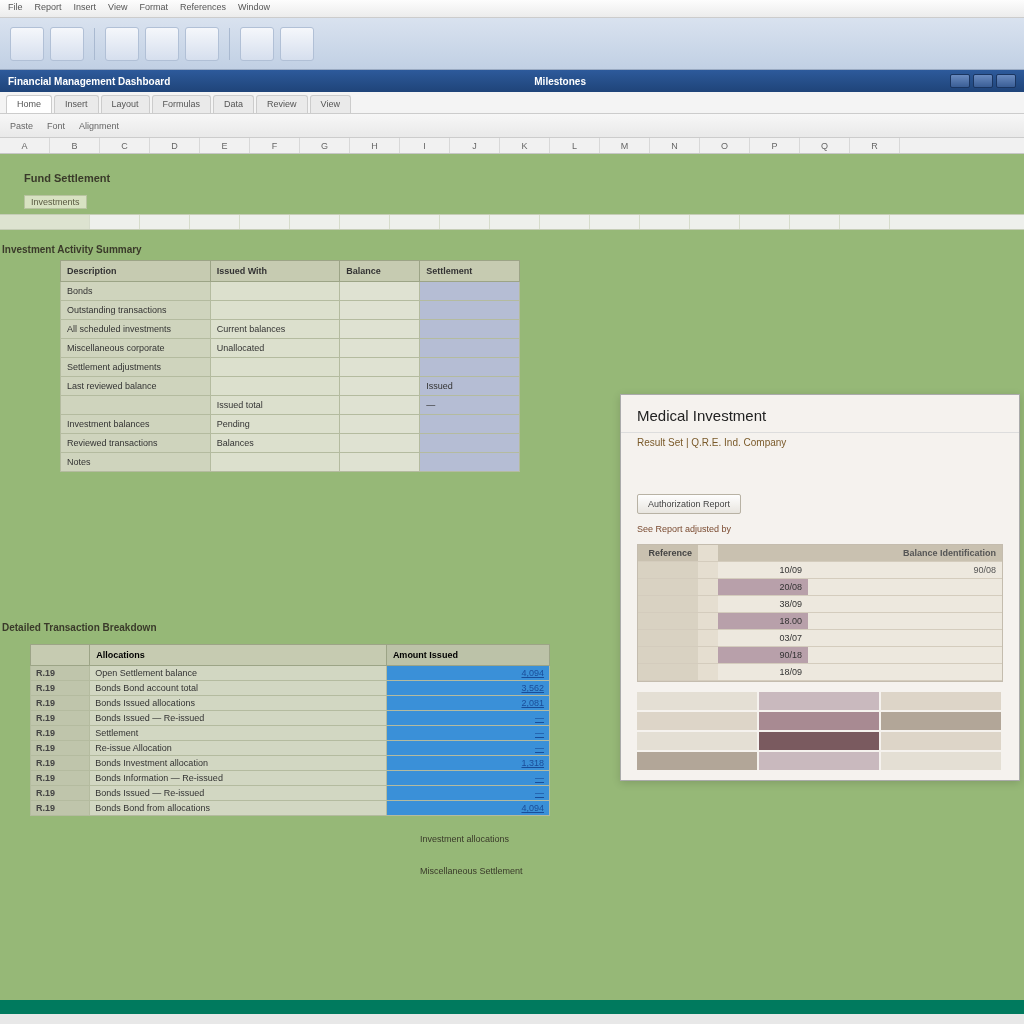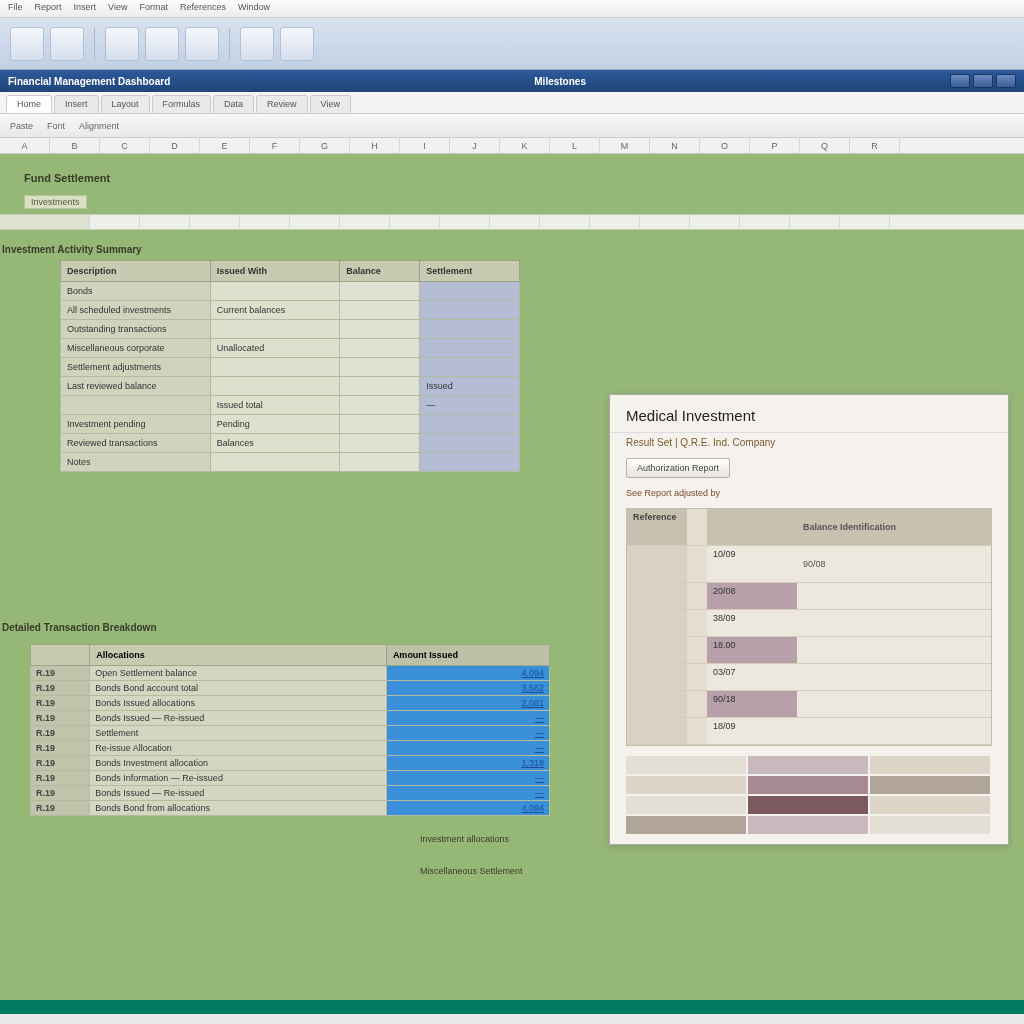--- a/index.html
+++ b/index.html
@@ -54,34 +54,34 @@
 .lower-grid th { background:#c6cbb1; border:1px solid #9ca486; font-size:9px; font-weight:700; padding:5px 6px; text-align:left; }
 .lower-grid th.idx { width:40px; }
 .lower-grid th.name { width:200px; }
 .lower-grid th.amt { width:110px; background:#bcc2a8; }
 .lower-grid td { border:1px solid #b4bb9f; font-size:9px; padding:2px 5px; height:14px; }
 .lower-grid td.idx { background:#bfc5ab; font-weight:700; color:#444; }
 .lower-grid td.nm { background:#d2d7c2; color:#333; }
 .lower-grid td.amt { background:#3a90d8; color:#fff; text-align:right; }
 .lower-grid td.link { color:#1a4d99; text-decoration:underline; }
 
-.side-card { position:absolute; right:15px; top:240px; width:400px; background:#f5f2ee; border:1px solid #aaa; box-shadow:0 2px 8px rgba(0,0,0,0.15); }
+.side-card { position:absolute; right:4px; top:240px; width:400px; background:#f5f2ee; border:1px solid #aaa; box-shadow:0 2px 8px rgba(0,0,0,0.15); }
 .side-card .hdr { padding:12px 16px 8px; }
 .side-card .hdr h2 { font-size:15px; font-weight:400; color:#222; }
 .side-card .meta { padding:4px 16px; font-size:10px; color:#7a5a2a; border-top:1px solid #ddd; }
 .side-card .sub { padding:4px 16px 8px; font-size:9px; color:#666; }
 .side-card .btn-row { padding:6px 16px; }
-.side-card .btn-row button { background:linear-gradient(#fefefe,#e8e5df); border:1px solid #b8b2a4; padding:4px 10px; font-size:9px; color:#444; border-radius:2px; }
+.side-card .btn-row button { background:linear-gradient(#fefefe,#e8e5df); border:1px solid #b8b2a4; padding:4px 10px; font-size:9px; color:#444; border-radius:2px;margin-top:36px; }
 .side-card .subhead { padding:4px 16px; font-size:9px; color:#7a4a30; }
-.side-card .mini-tbl { margin:6px 16px 10px; border:1px solid #c4bcae; background:#ede8de; }
+.side-card .mini-tbl { margin:6px 16px 10px; border:1px solid #c4bcae; background:#ede8de;text-align:right; }
 .side-card .mini-tbl .row { display:flex; border-bottom:1px solid #d4ccbd; font-size:9px; }
 .side-card .mini-tbl .row .lbl { width:60px; background:#d9d2c2; padding:3px 6px; color:#444; font-weight:700; }
 .side-card .mini-tbl .row .ic { width:20px; background:#e5ded0; }
 .side-card .mini-tbl .row .v1 { width:90px; padding:3px 6px; color:#333; }
-.side-card .mini-tbl .row .v2 { flex:1; padding:13px 6px; color:#555; }
+.side-card .mini-tbl .row .v2 { flex:1; padding:3px 6px; color:#555; }
 .side-card .mini-tbl .row.hd .lbl,.side-card .mini-tbl .row.hd .v1,.side-card .mini-tbl .row.hd .v2 { background:#c9c1b0; font-weight:700; }
 .side-card .mini-tbl .row.alt .v1 { background:#b8a0aa; }
 .side-card .swatches { margin:10px 16px; }
 .side-card .swatches .sw-row { display:flex; height:18px; margin-bottom:2px; }
 .side-card .swatches .sw { flex:1; margin-right:2px; }
 .side-card .s-a { background:#e4dfd4; } .side-card .s-b { background:#c9b9be; } .side-card .s-c { background:#a88a92; }
 .side-card .s-d { background:#7a5a5f; } .side-card .s-e { background:#ddd5c8; } .side-card .s-f { background:#b2a698; }
 
 .foot-labels { position:absolute; left:420px; top:680px; font-size:9px; color:#3a3a2a; }
 .foot-labels div { margin-bottom:22px; }
@@ -200,32 +200,32 @@
       </tr>
       </tbody>
         <tbody id="mg-body">
           <tr>
             <td class="col-a">Bonds</td>
             <td class="col-b"></td>
             <td class="col-c"></td>
             <td class="col-d"></td>
           </tr>
           <tr>
+            <td class="col-a">Outstanding transactions</td>
+            <td class="col-b"></td>
+            <td class="col-c"></td>
+            <td class="col-d"></td>
+          </tr>
+          <tr>
             <td class="col-a">All scheduled investments</td>
             <td class="col-b">Current balances</td>
             <td class="col-c"></td>
             <td class="col-d"></td>
           </tr>
           <tr>
-            <td class="col-a">Outstanding transactions</td>
-            <td class="col-b"></td>
-            <td class="col-c"></td>
-            <td class="col-d"></td>
-          </tr>
-          <tr>
             <td class="col-a">Miscellaneous corporate</td>
             <td class="col-b">Unallocated</td>
             <td class="col-c"></td>
             <td class="col-d"></td>
           </tr>
           <tr>
             <td class="col-a">Settlement adjustments</td>
             <td class="col-b"></td>
             <td class="col-c"></td>
             <td class="col-d"></td>
@@ -236,21 +236,21 @@
             <td class="col-c"></td>
             <td class="col-d">Issued</td>
           </tr>
           <tr>
             <td class="col-a"></td>
             <td class="col-b">Issued total</td>
             <td class="col-c"></td>
             <td class="col-d">—</td>
           </tr>
           <tr>
-            <td class="col-a">Investment pending</td>
+            <td class="col-a">Investment balances</td>
             <td class="col-b">Pending</td>
             <td class="col-c"></td>
             <td class="col-d"></td>
           </tr>
           <tr>
             <td class="col-a">Reviewed transactions</td>
             <td class="col-b">Balances</td>
             <td class="col-c"></td>
             <td class="col-d"></td>
           </tr>

